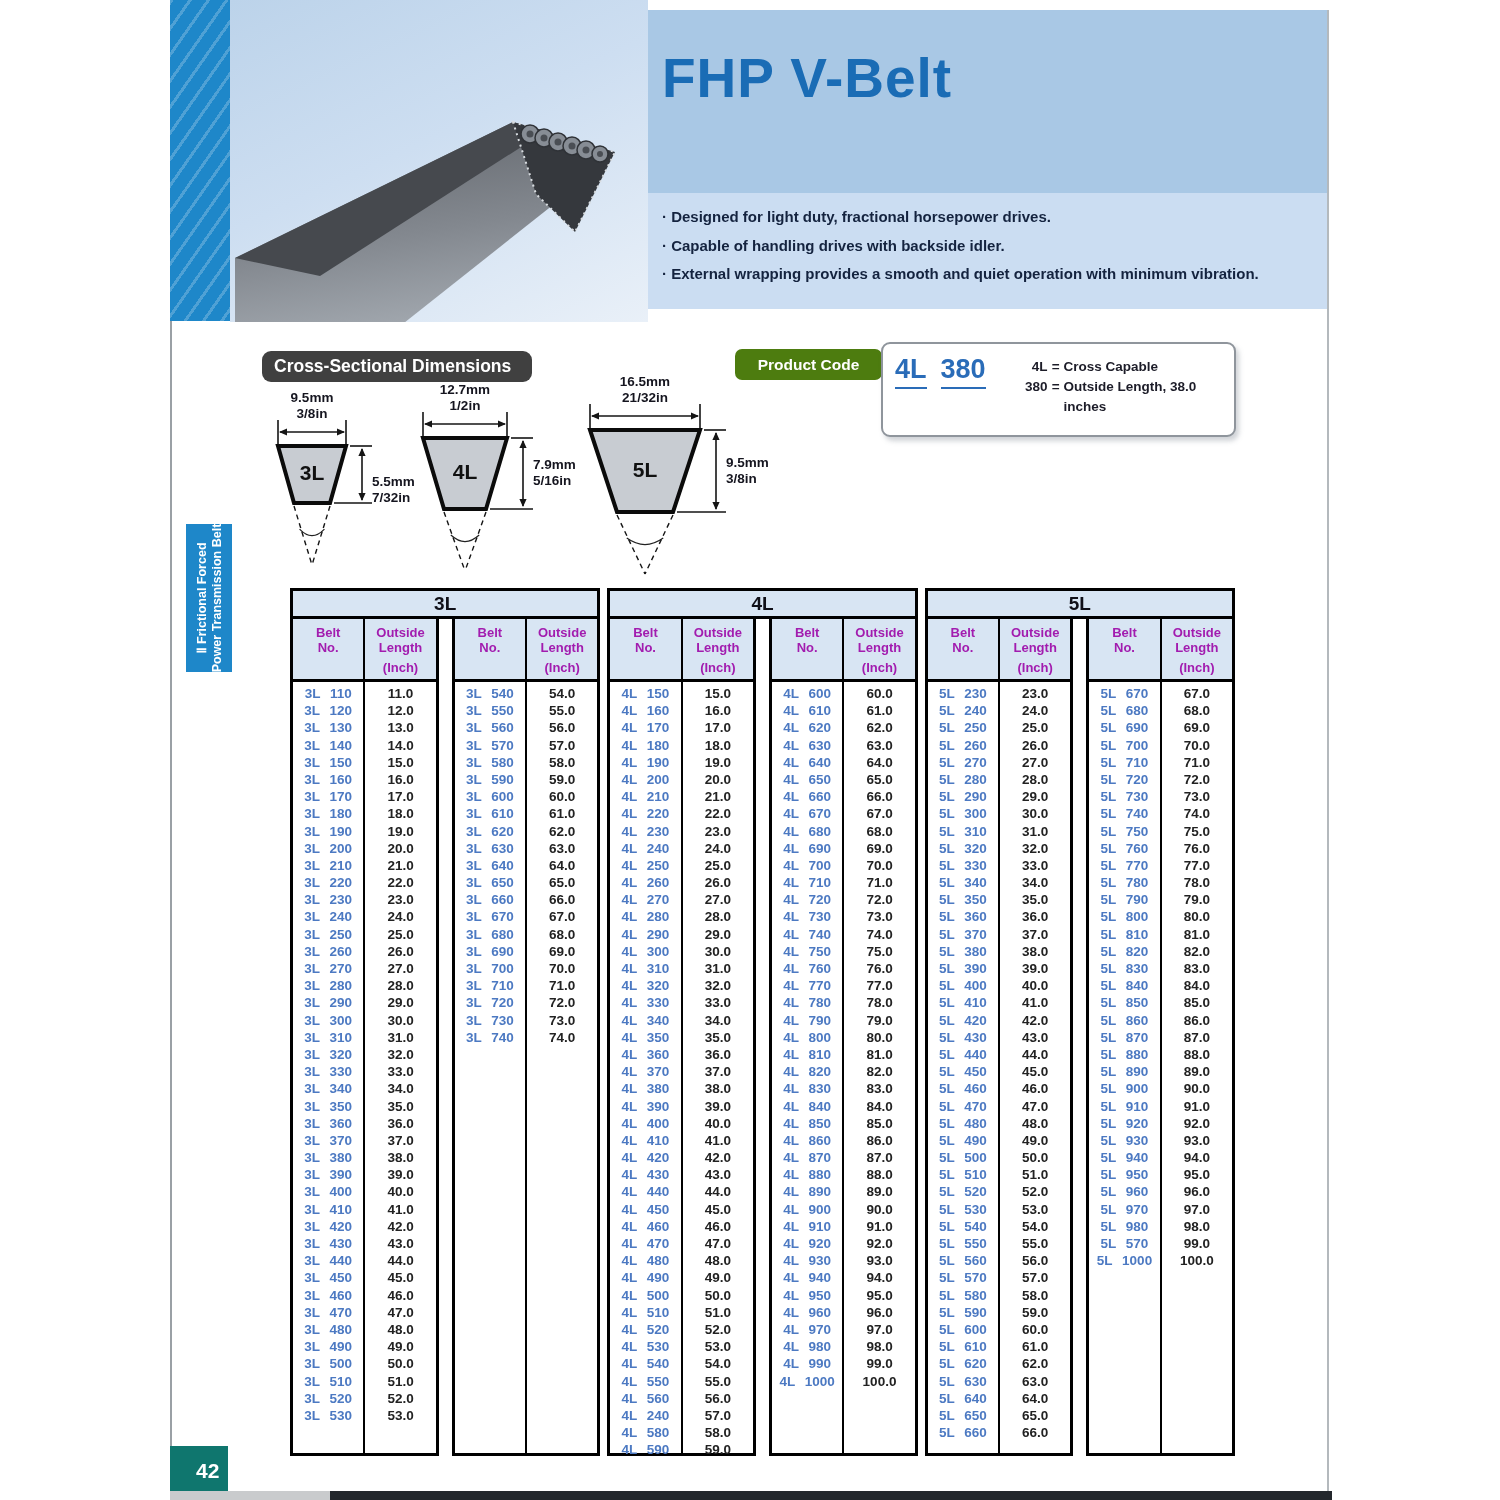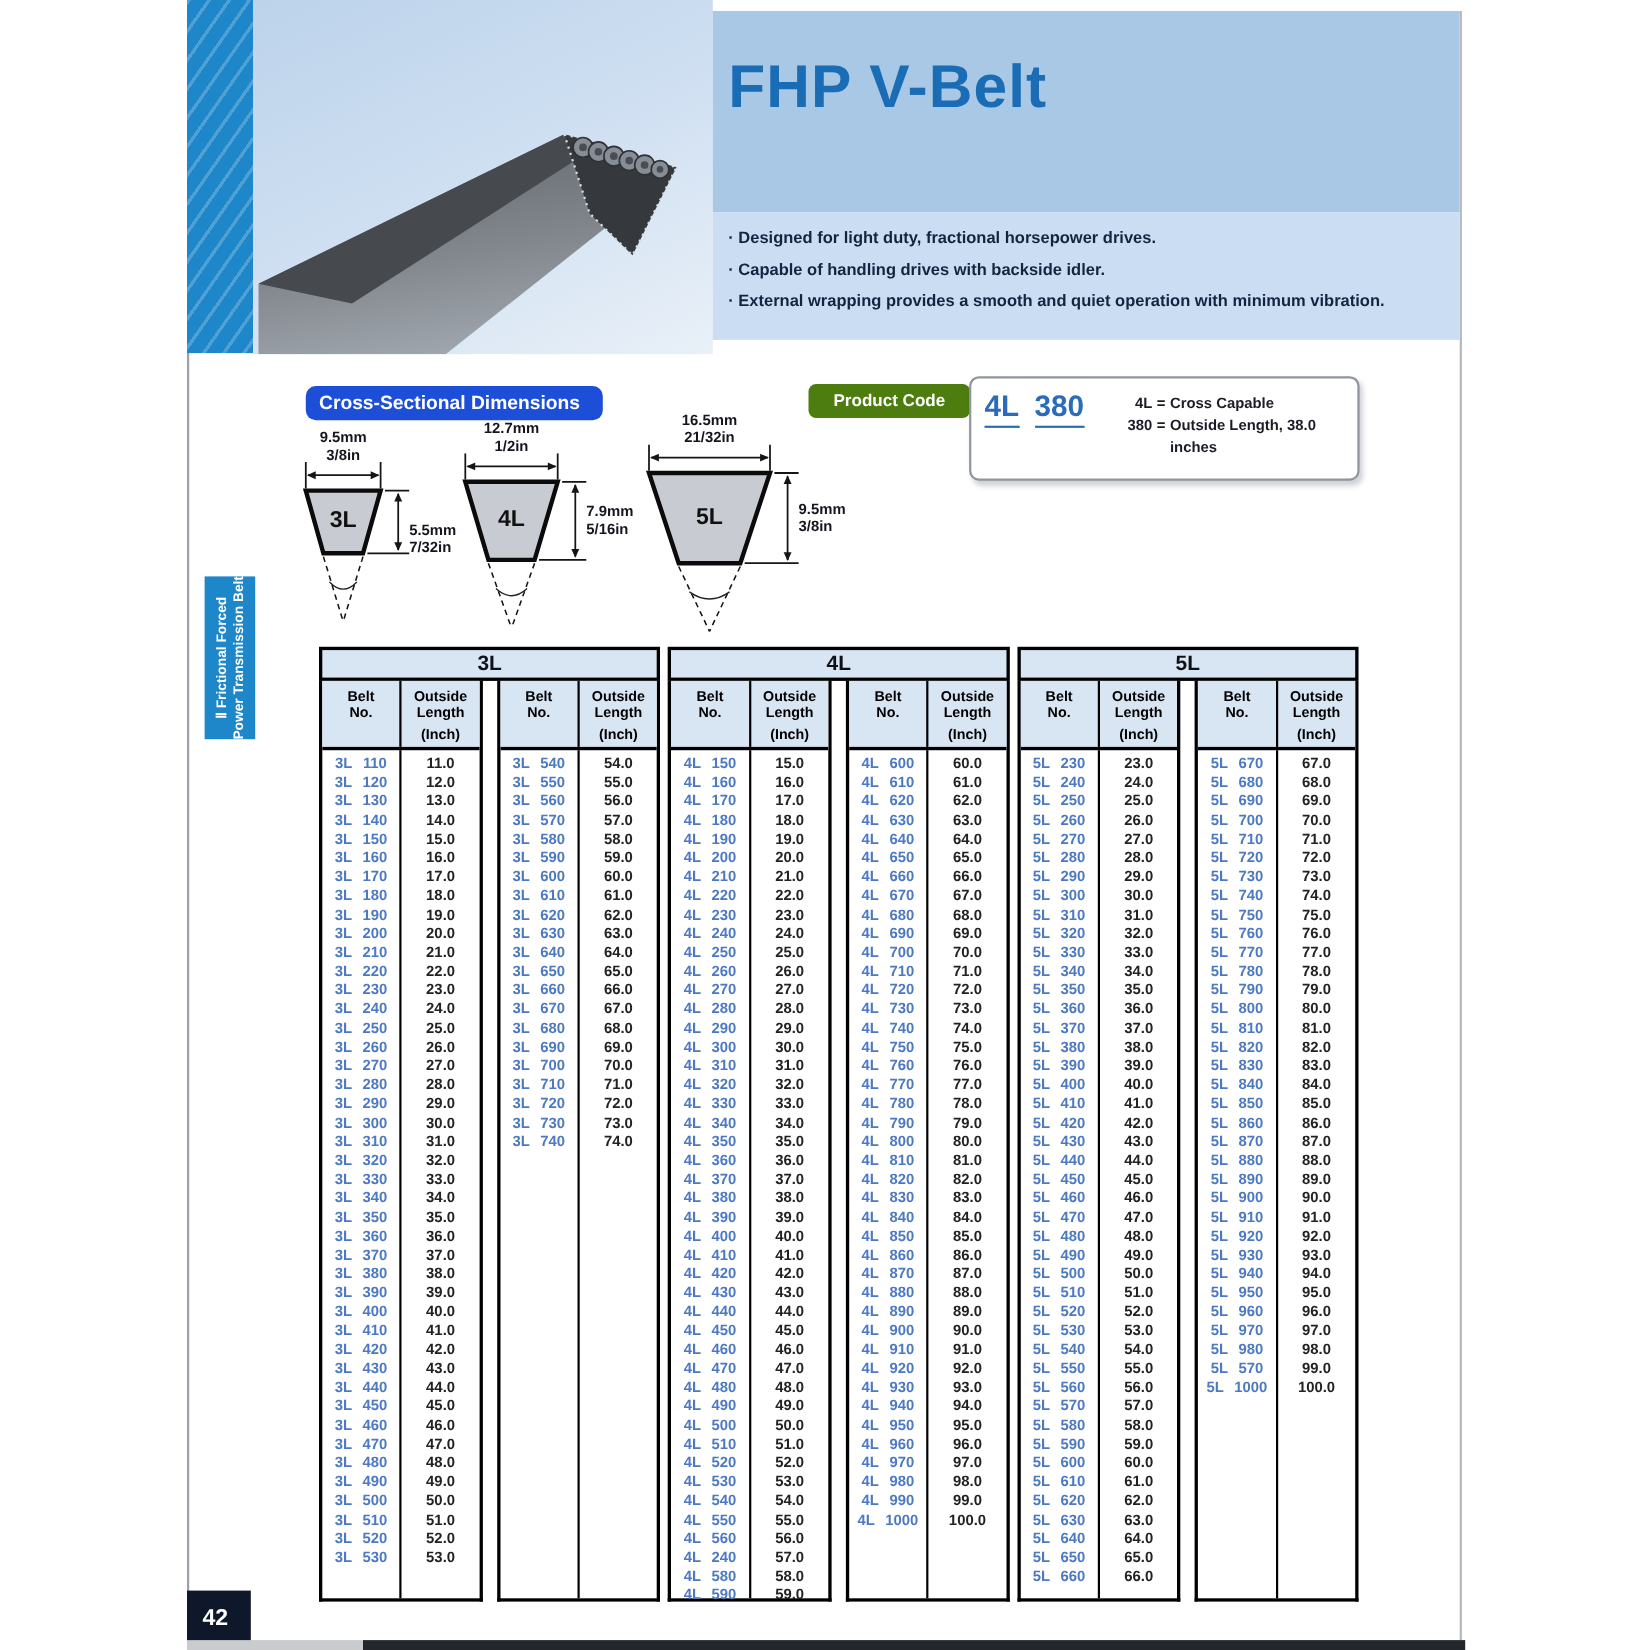--- a/index.html
+++ b/index.html
@@ -19,21 +19,21 @@
   .photo{left:60px;top:0;width:418px;height:322px;overflow:hidden;
     background:linear-gradient(155deg,#bcd3ea 0%,#cddef1 45%,#e9f0f8 100%);}
 
   .title-block{left:478px;top:10px;width:679px;height:183px;background:#a9c8e5;}
   .title-text{margin:36px 0 0 14px;font-size:55px;font-weight:bold;color:#1a6cb5;letter-spacing:1px;}
   .bullets-block{left:478px;top:193px;width:679px;height:116px;background:#cbddf2;padding:8px 0 0 0;box-sizing:border-box;}
   .bullets-block ul{margin:2px 0 0 0;padding:0 0 0 14px;list-style:none;}
   .bullets-block li{font-size:15px;font-weight:bold;color:#14233f;line-height:28.5px;}
   .bullets-block li::before{content:"\00B7\00A0";}
 
-  .csd-banner{left:108px;top:351px;width:270px;height:31px;background:#1d4ed8;border-radius:9px;
+  .csd-banner{left:92px;top:351px;width:270px;height:31px;background:#404040;border-radius:9px;
     color:#fff;font-weight:bold;font-size:17.5px;line-height:31px;padding-left:12px;box-sizing:border-box;}
   .pc-banner{left:565px;top:349px;width:147px;height:31px;background:#4d7c0f;border-radius:7px;
     color:#fff;font-weight:bold;font-size:15.5px;line-height:31px;text-align:center;}
   .pc-box{left:711px;top:342px;width:355px;height:95px;background:#fff;border:2px solid #8f959c;border-radius:9px;
     box-shadow:3px 4px 5px rgba(120,130,140,.35);display:flex;padding:10px 12px;box-sizing:border-box;align-items:flex-start;}
   .pc-code{display:flex;gap:14px;color:#2a6cb8;font-size:27px;font-weight:bold;}
   .pc-code span{border-bottom:2.5px solid #2a6cb8;padding-bottom:2px;}
   .pc-legend{margin-left:26px;margin-top:3px;font-size:13.5px;font-weight:bold;color:#1c1c28;line-height:20px;}
   .pc-row{display:grid;grid-template-columns:36px 16px auto;}
   .pc-row .k{text-align:right;}
@@ -47,35 +47,35 @@
 
   .belt-table{left:120px;top:588px;width:945px;height:868px;display:flex;}
   .group{flex:1 1 0;display:flex;flex-direction:column;min-width:0;}
   .group-sep{flex:0 0 7px;}
   .group-title{flex:0 0 30px;border:3px solid #000;background:#d8e5f3;text-align:center;
     font-size:19px;font-weight:bold;line-height:25px;color:#101018;box-sizing:border-box;}
   .group-body{flex:1;display:flex;min-height:0;}
   .sub-gap{flex:0 0 13px;}
   .subtable{flex:1 1 0;display:flex;flex-direction:column;border:3px solid #000;border-top:none;min-width:0;box-sizing:border-box;}
   .sub-head{flex:0 0 60px;display:flex;background:#d8e5f3;border-bottom:3px solid #000;}
-  .hc{flex:1 1 0;text-align:center;padding-top:7px;font-size:13px;font-weight:bold;color:#000000;line-height:14.5px;}
+  .hc{flex:1 1 0;text-align:center;padding-top:7px;font-size:13px;font-weight:bold;color:#a21caf;line-height:14.5px;}
   .hc.first{border-right:2px solid #000;}
   .hunit{margin-top:6px;}
   .sub-body{flex:1;display:flex;min-height:0;}
   .colw{flex:1 1 0;padding-top:3px;min-width:0;}
   .colw.beltc{border-right:2px solid #000;}
   .cell{height:17.2px;line-height:17.2px;text-align:center;font-size:13.5px;font-weight:bold;color:#222;}
   .cell.belt{color:#4c79c2;word-spacing:6px;}
 
   .side-tab{left:16px;top:524px;width:46px;height:148px;background:#1e87c9;}
   .side-tab-inner{position:absolute;left:50%;top:50%;width:152px;transform:translate(-50%,-50%) rotate(-90deg);
     text-align:center;color:#fff;font-weight:bold;font-size:12.5px;line-height:14.5px;}
 
-  .page-num{left:0;top:1446px;width:58px;height:50px;background:#0f172a;color:#fff;
-    font-size:21px;font-weight:bold;line-height:50px;padding-left:14px;box-sizing:border-box;}
+  .page-num{left:0;top:1446px;width:58px;height:50px;background:#0f766e;color:#fff;
+    font-size:21px;font-weight:bold;line-height:50px;padding-left:26px;box-sizing:border-box;}
   .bar-gray{left:0;top:1491px;width:160px;height:9px;background:#c9cbcd;}
   .bar-dark{left:160px;top:1491px;width:1002px;height:9px;background:#23272c;}
 </style>
 </head>
 <body>
 
 <div class="canvas">
   <div class="page">
 
     <div class="abs edge-left"></div>

